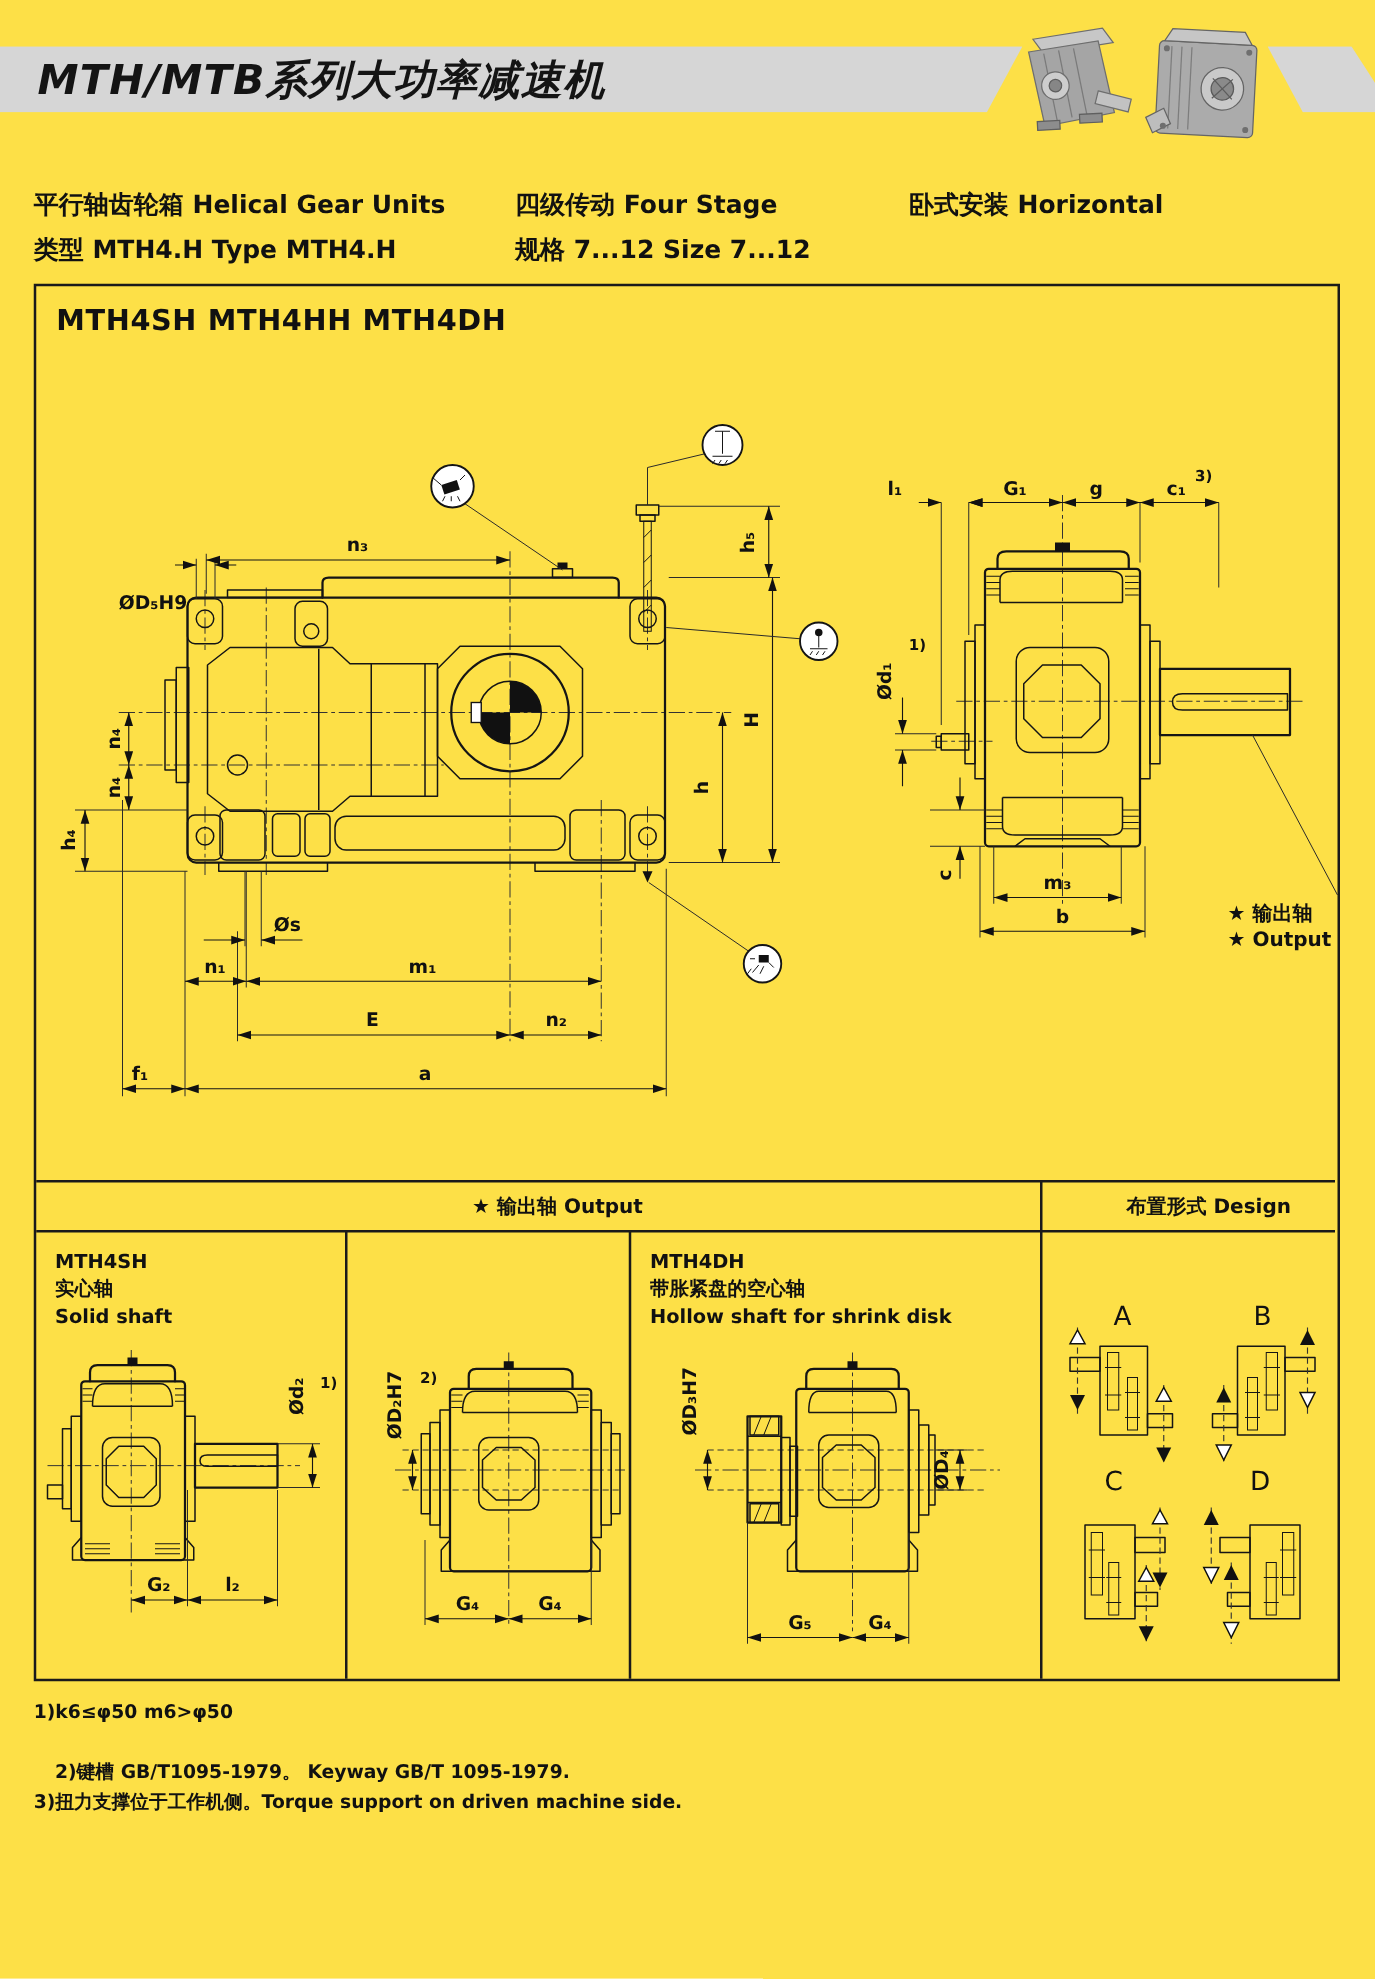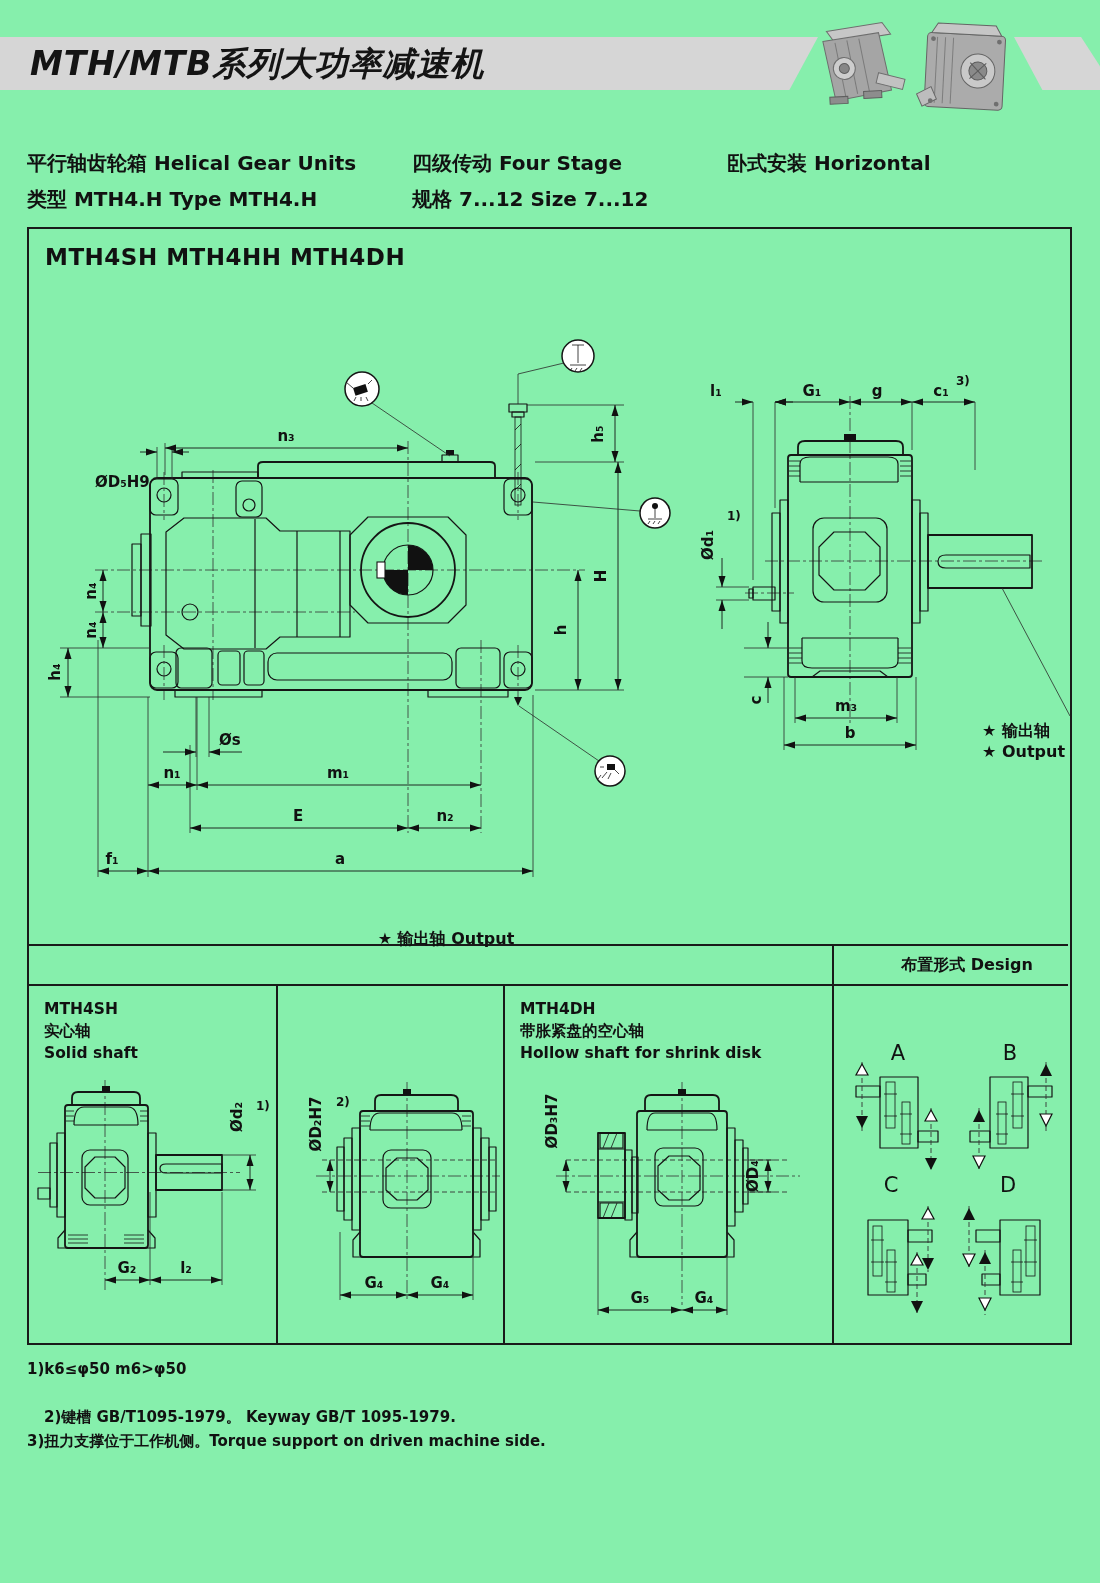--- a/index.html
+++ b/index.html
@@ -1,16 +1,16 @@
 <!DOCTYPE html>
 <html><head>
 <meta charset="utf-8">
 <style>
   html,body{margin:0;padding:0;background:#fff;}
-  #page{position:relative;width:1100px;height:1583px;background:#86efac;overflow:hidden;
+  #page{position:relative;width:1100px;height:1583px;background:#fde047;overflow:hidden;
         font-family:"DejaVu Sans","Liberation Sans",sans-serif;color:#111;}
   .abs{position:absolute;}
   
   #band-main{left:0;top:37px;width:818px;height:53px;background:#d6d6d6;
              clip-path:polygon(0 0,100% 0,96.5% 100%,0 100%);}
   #band-right{left:1014px;top:37px;width:86px;height:53px;background:#d6d6d6;
               clip-path:polygon(0 0,78% 0,100% 55%,100% 100%,33% 100%);}
   #page-title{left:30px;top:42px;width:620px;font:italic 700 33px "DejaVu Sans",sans-serif;
               letter-spacing:1px;color:#141414;}
   .introtext{font:700 20px "DejaVu Sans",sans-serif;color:#111;white-space:nowrap;}
@@ -87,21 +87,21 @@
 
   <div class="abs frame" style="left:27px;top:227px;width:1041px;height:1114px;"></div>
   <div class="abs hline" style="left:29px;top:944px;width:1039px;"></div>
   <div class="abs hline" style="left:29px;top:984px;width:1039px;"></div>
   <div class="abs vline" style="left:832px;top:944px;height:399px;"></div>
   <div class="abs vline" style="left:276px;top:984px;height:359px;"></div>
   <div class="abs vline" style="left:503px;top:984px;height:359px;"></div>
 
   <div class="abs" id="models-label">MTH4SH MTH4HH MTH4DH</div>
 
-  <div class="abs cellhead" style="left:29px;top:929px;width:834px;">★ 输出轴  Output</div>
+  <div class="abs cellhead" style="left:29px;top:955px;width:834px;">★ 输出轴  Output</div>
   <div class="abs cellhead" style="left:834px;top:955px;width:234px;margin-left:16px;">布置形式 Design</div>
 
   <div class="abs coltitle" style="left:44px;top:998px;">
     <div>MTH4SH</div>
     <div>实心轴</div>
     <div>Solid shaft</div>
   </div>
   <div class="abs coltitle" style="left:520px;top:998px;">
     <div>MTH4DH</div>
     <div>带胀紧盘的空心轴</div>

